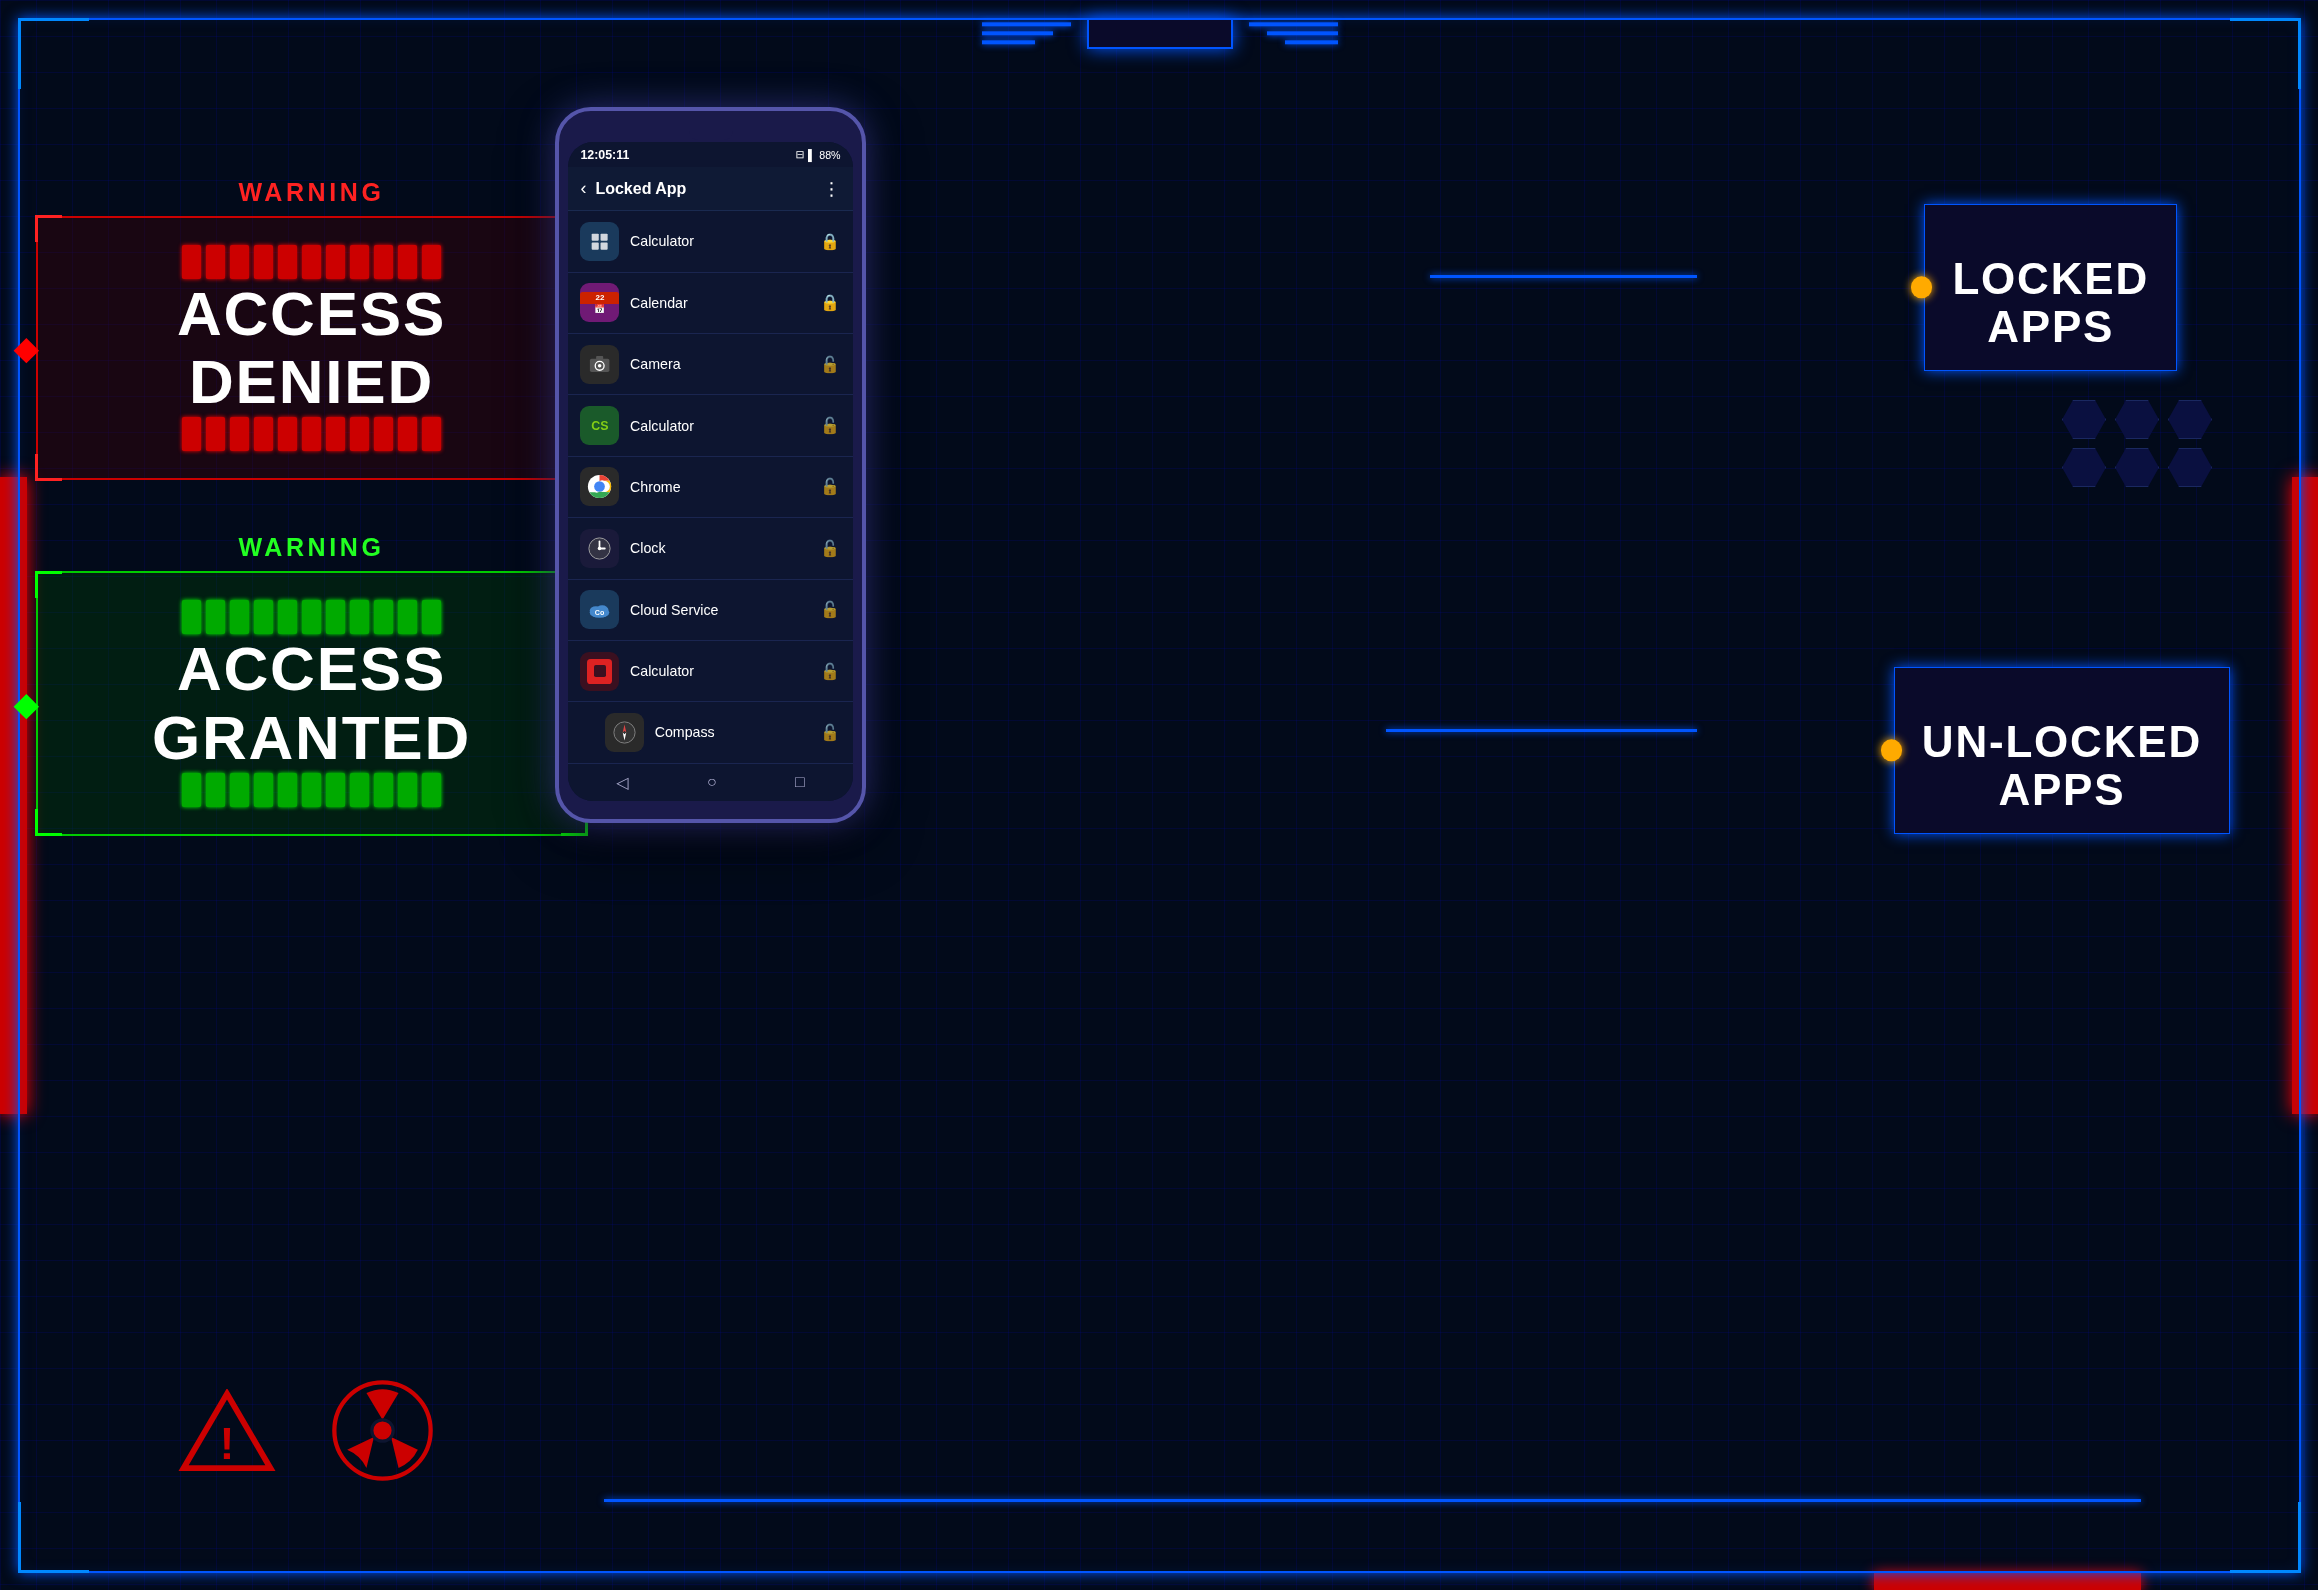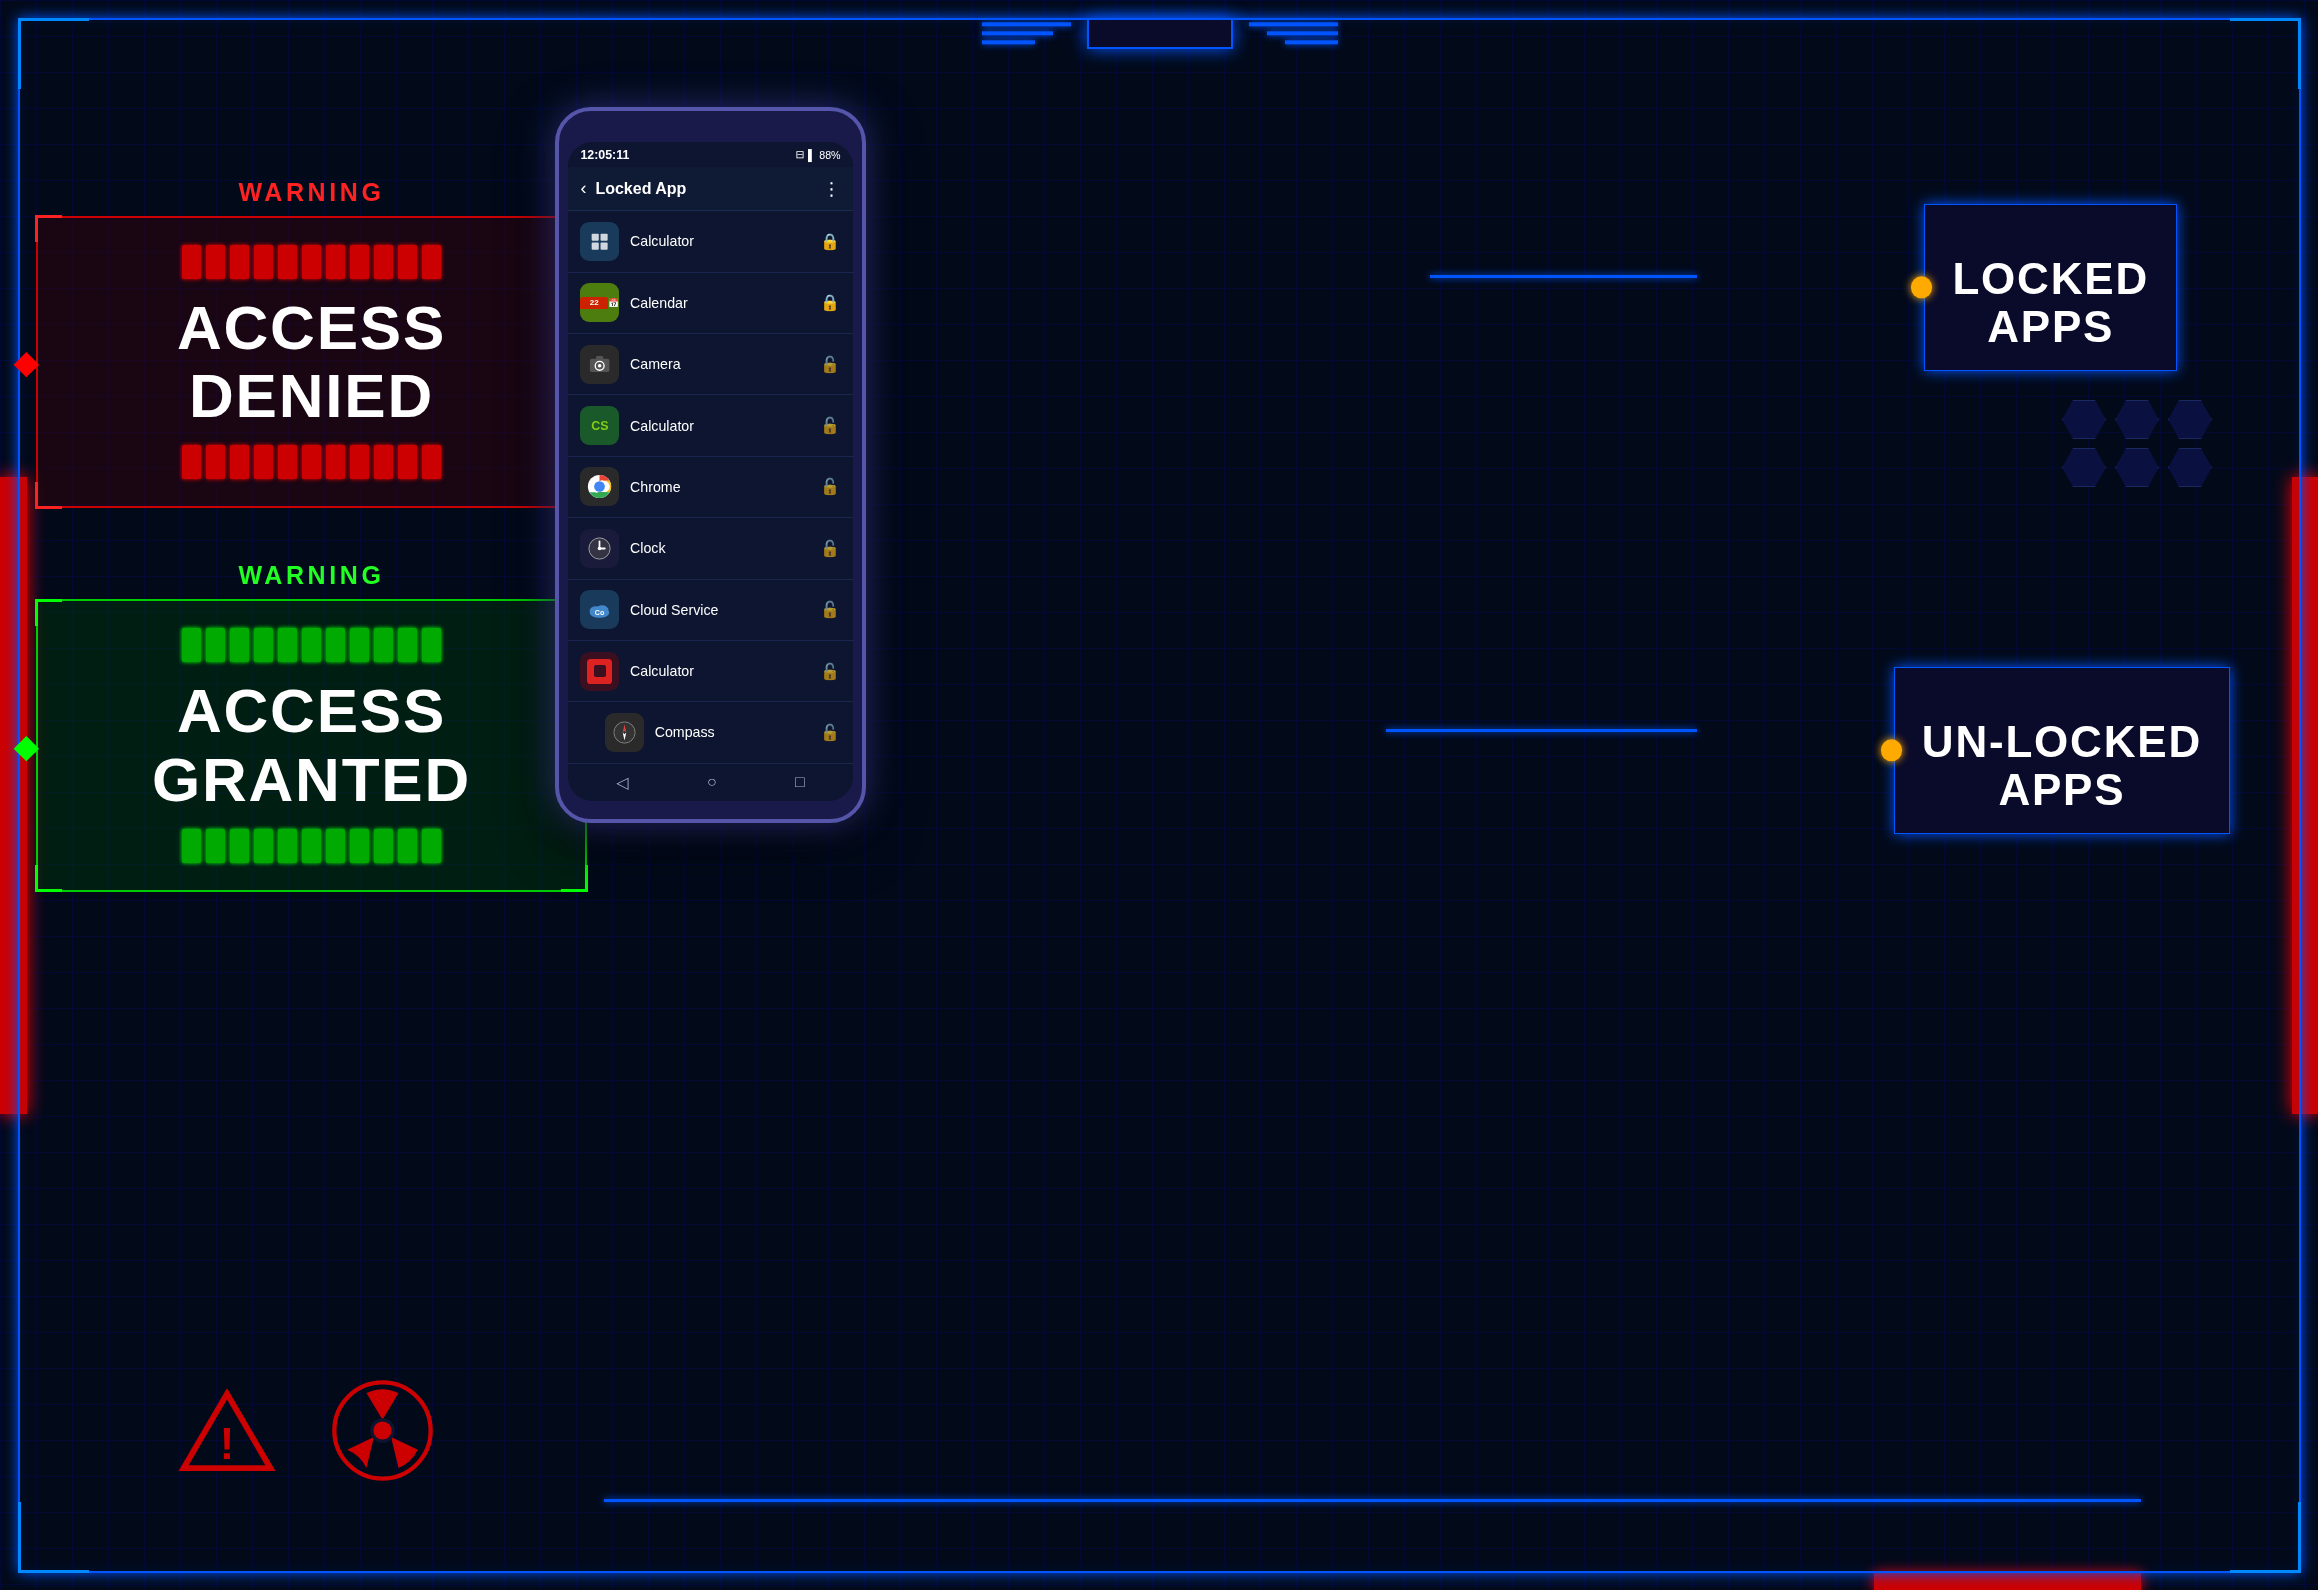--- a/index.html
+++ b/index.html
@@ -352,21 +352,21 @@
     .app-icon-clock { background: #1a1a3a; }
     .app-icon-cloud { background: #1a2a4a; }
     .app-icon-community { background: #3a1a1a; }
     .app-icon-compass { background: #1a2a2a; }
 
     
     .access-content {
       display: flex;
       flex-direction: column;
       align-items: center;
-      gap: 15px;
+      gap: 1px;
     }
 
     .stripes-row {
       display: flex;
       gap: 4.4px;
     }
 
     .s { width: 19.6px; height: 34px; border-radius: 1.8px; }
     .s-red { background: #cc0000; box-shadow: 0 0 4.4px #ff0000; }
     .s-green { background: #00aa00; box-shadow: 0 0 4.4px #00ff00; }
@@ -538,21 +538,21 @@
               <rect x="13" y="3" width="8" height="8" rx="1" fill="white" opacity="0.8"></rect>
               <rect x="3" y="13" width="8" height="8" rx="1" fill="white" opacity="0.8"></rect>
               <rect x="13" y="13" width="8" height="8" rx="1" fill="white" opacity="0.8"></rect>
             </svg>
           </div>
           <span class="app-name">Calculator</span>
           <span class="lock-icon">🔒</span>
         </div>
 
         <div class="app-item">
-          <div class="app-icon-wrap app-icon-calendar" style="background:#4d7c0f;color:white;font-size:11.6px;font-weight:bold;flex-direction:row;">
+          <div class="app-icon-wrap app-icon-calendar" style="background:#701a75;color:white;font-size:11.6px;font-weight:bold;flex-direction:column;">
             <div style="background:#cc2200;width:100%;text-align:center;font-size:8px;padding:1.8px;border-radius:2.7px 2.7px 0 0;">22</div>
             <div style="font-size:9px;">📅</div>
           </div>
           <span class="app-name">Calendar</span>
           <span class="lock-icon">🔒</span>
         </div>
 
         <div class="app-item">
           <div class="app-icon-wrap app-icon-camera">
             <svg width="21.3" height="18" viewBox="0 0 24 20" fill="white">

